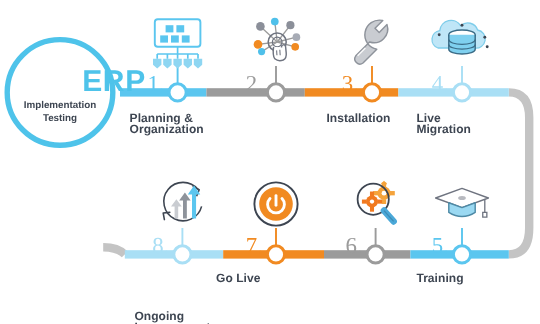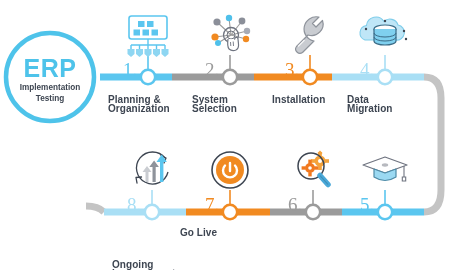--- a/index.html
+++ b/index.html
@@ -26,20 +26,21 @@
   }
   .erp-title{
     position:absolute;
     text-align:center;
     font-family:"Liberation Sans", sans-serif;
     font-weight:bold;
     color:#4ec3ea;
     font-size:25px;
     letter-spacing:0.5px;
     line-height:25px;
+    padding-left:45px;
   }
   .erp-sub{
     position:absolute;
     text-align:center;
     font-family:"Liberation Sans", sans-serif;
     font-weight:bold;
     color:#3d4551;
     font-size:8.2px;
     line-height:10.5px;
     white-space:pre-line;
@@ -214,24 +215,23 @@
     </g>
 
   </svg>
 
   <div class="erp-title" style="left:0px;top:56px;width:100px;">ERP</div>
   <div class="erp-sub" style="left:0px;top:83px;width:100px;">Implementation
 Testing</div>
 
   <div class="lbl" style="left:108px;top:95px;width:80px;">Planning &amp;
 Organization</div>
-  <div class="lbl" style="left:192px;top:95px;width:76px;">System
-Selection</div>
   <div class="lbl" style="left:272px;top:95px;width:76px;">Installation</div>
-  <div class="lbl" style="left:347px;top:95px;width:76px;">Data
+  <div class="lbl" style="left:347px;top:95px;width:76px;">Live
 Migration</div>
 
   <div class="lbl" style="left:112px;top:228px;width:80px;margin-top:32px;">Ongoing
 Improvements
 &amp; Feedback</div>
   <div class="lbl" style="left:180px;top:228px;width:76px;">Go Live</div>
+  <div class="lbl" style="left:347px;top:228px;width:76px;">Training</div>
 
 </div>
 
 </body></html>

